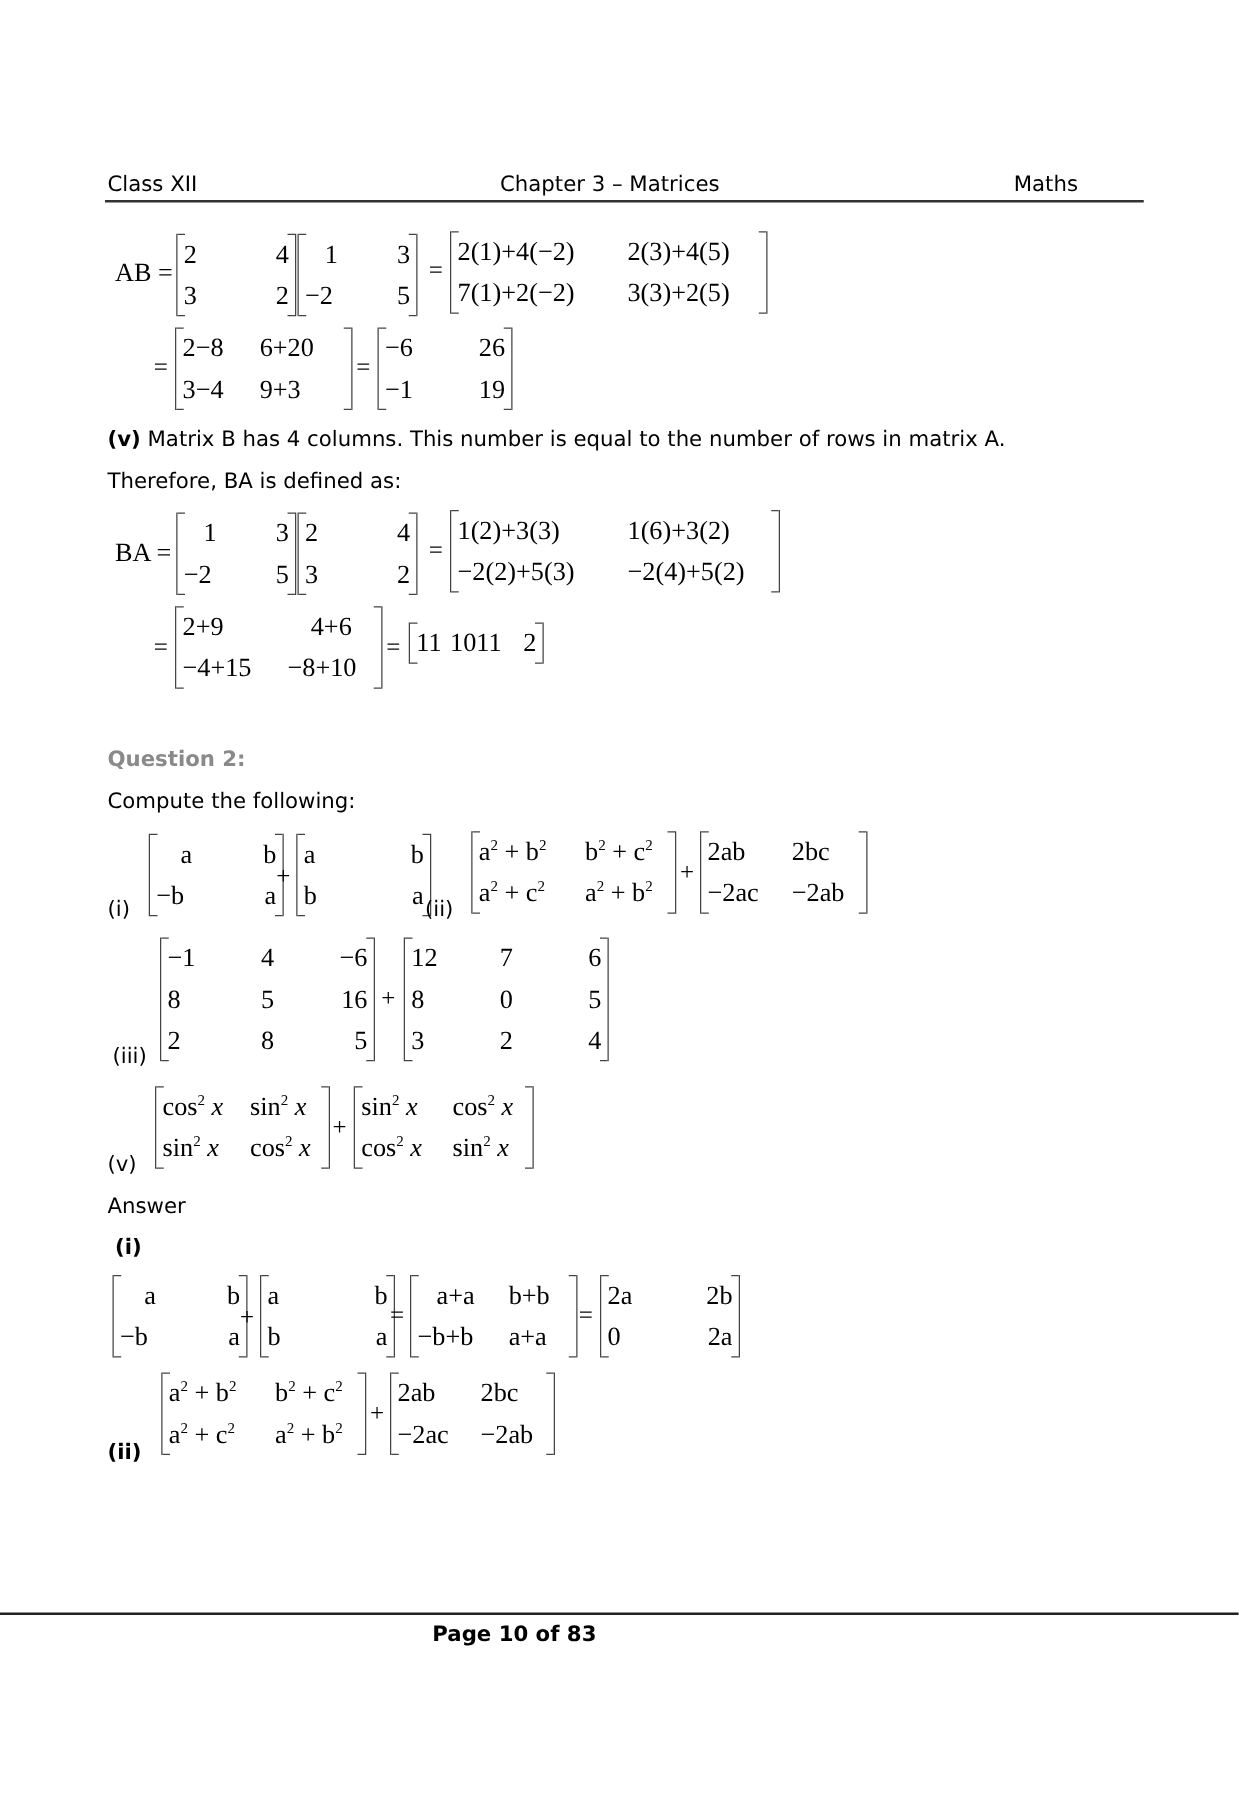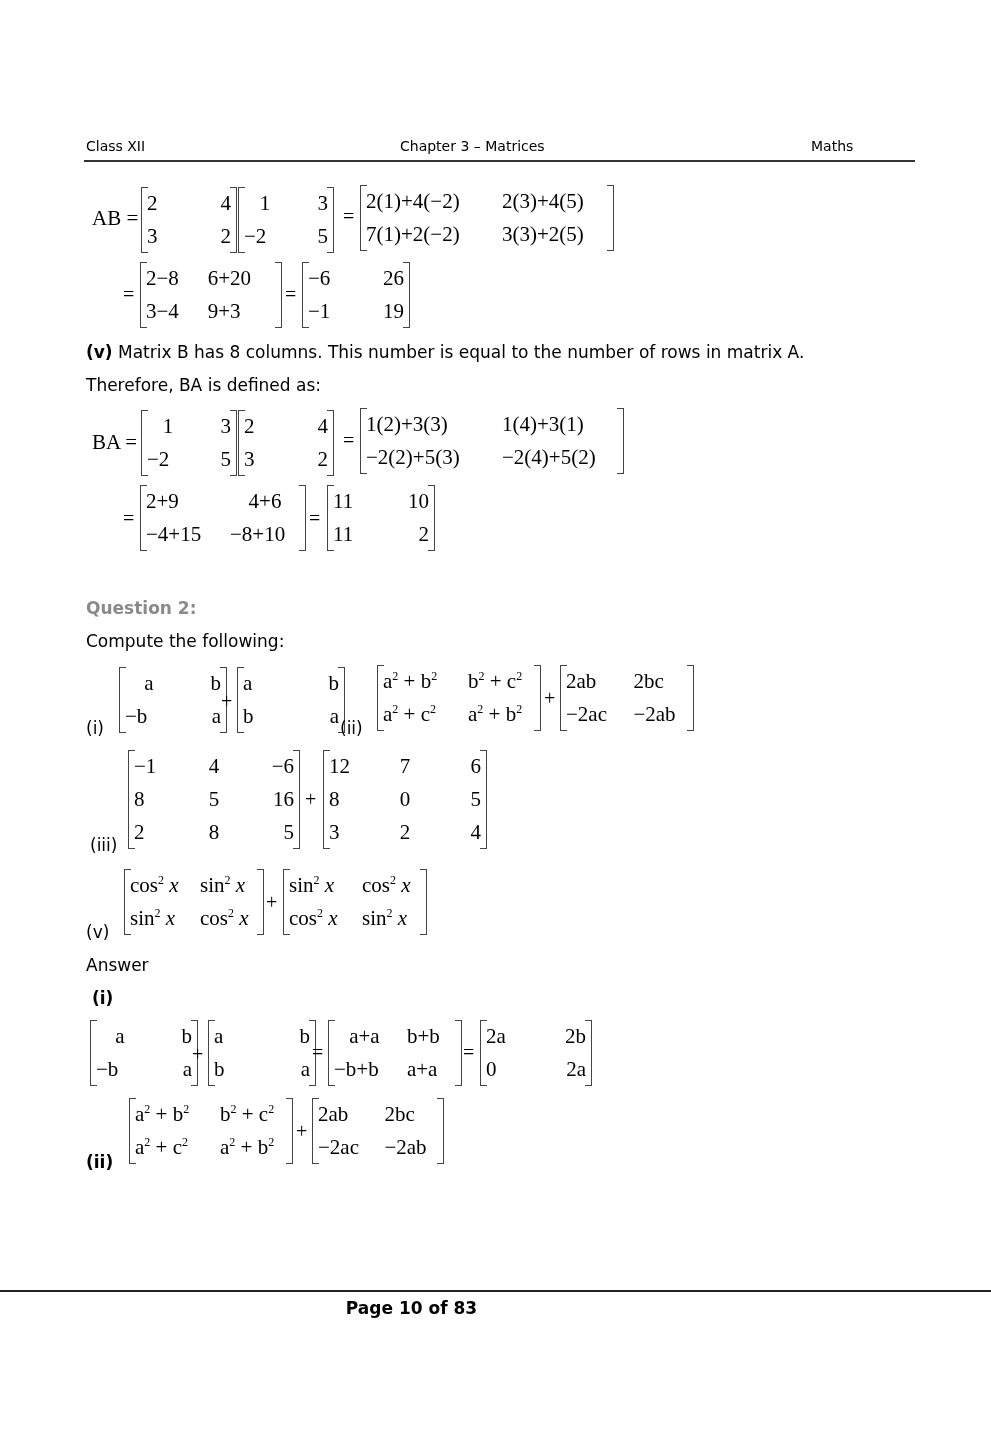--- a/index.html
+++ b/index.html
@@ -1,18 +1,18 @@
 <!DOCTYPE html>
 <html><head>
 <meta charset="utf-8">
 <style>
   html,body{margin:0;padding:0;background:#fff;}
   body{width:991px;height:1436px;position:relative;overflow:hidden;font-family:"DejaVu Sans","Liberation Sans",sans-serif;color:#000;}
   .abs{position:absolute;}
-  .hdr{font-size:14px;top:138px;}
+  .hdr{font-size:17px;top:138px;}
   .hrule{position:absolute;left:84px;width:831px;top:160px;height:2px;background:#333;}
   .text{font-size:17px;}
   .serif{font-family:"Liberation Serif","DejaVu Serif",serif;font-size:21px;}
   .it{}
   .mat{position:absolute;display:grid;align-items:center;border-left:1.5px solid #444;border-right:1.5px solid #444;padding:0 5px;}
   .mat::before,.mat::after{content:"";position:absolute;width:6px;top:0;bottom:0;border-top:1.5px solid #444;border-bottom:1.5px solid #444;}
   .mat::before{left:0;}
   .mat::after{right:0;}
   .cell{white-space:nowrap;line-height:33px;}
   .r{text-align:right;}
@@ -60,53 +60,53 @@
 </div>
 <div class="op" style="left:285px;top:283px">=</div>
 <div class="mat serif" style="left:302px;top:262px;width:96px;grid-template-columns:1fr 1fr">
   <span class="cell">−6</span>
     <span class="cell r">26</span>
   <span class="cell">−1</span>
     <span class="cell r">19</span>
 </div>
 
 <div class="abs text" style="left:86px;top:342px">
-  <span class="bold">(v)</span><span> Matrix B has 8 columns. This number is equal to the number of rows in matrix A.</span>
+  <span class="bold">(v)</span><span> Matrix B has 4 columns. This number is equal to the number of rows in matrix A.</span>
 </div>
 <div class="abs text" style="left:86px;top:375px">Therefore, BA is defined as:</div>
 
 <div class="abs serif it" style="left:92px;top:430px">BA =</div>
 <div class="mat serif" style="left:141px;top:410px;width:84px;grid-template-columns:1fr 1fr">
   <span class="cell c">1</span>
     <span class="cell r">3</span>
   <span class="cell">−2</span>
     <span class="cell r">5</span>
 </div>
 <div class="mat serif" style="left:238px;top:410px;width:84px;grid-template-columns:1fr 1fr">
   <span class="cell">2</span>
     <span class="cell r">4</span>
   <span class="cell">3</span>
     <span class="cell r">2</span>
 </div>
 <div class="op" style="left:343px;top:429px">=</div>
 <div class="mat serif" style="left:360px;top:408px;width:252px;grid-template-columns:auto auto;column-gap:20px">
   <span class="cell">1(2)+3(3)</span>
-    <span class="cell">1(4)+3(1)</span>
+    <span class="cell">1(6)+3(2)</span>
   <span class="cell">−2(2)+5(3)</span>
     <span class="cell">−2(4)+5(2)</span>
 </div>
 <div class="op" style="left:123px;top:507px">=</div>
 <div class="mat serif" style="left:140px;top:485px;width:154px;grid-template-columns:auto auto;column-gap:14px">
   <span class="cell">2+9</span>
     <span class="cell c">4+6</span>
   <span class="cell">−4+15</span>
     <span class="cell">−8+10</span>
 </div>
 <div class="op" style="left:309px;top:507px">=</div>
-<div class="mat serif" style="left:327px;top:485px;width:96px;grid-template-columns:1fr 1fr">
+<div class="mat serif" style="left:327px;top:498px;width:96px;grid-template-columns:1fr 1fr 1fr 1fr">
   <span class="cell">11</span>
     <span class="cell r">10</span>
   <span class="cell">11</span>
     <span class="cell r">2</span>
 </div>
 
 <div class="abs text gray" style="left:86px;top:598px">Question 2:</div>
 <div class="abs text" style="left:86px;top:631px">Compute the following:</div>
 
 <div class="abs text" style="left:86px;top:718px">(i)</div>

